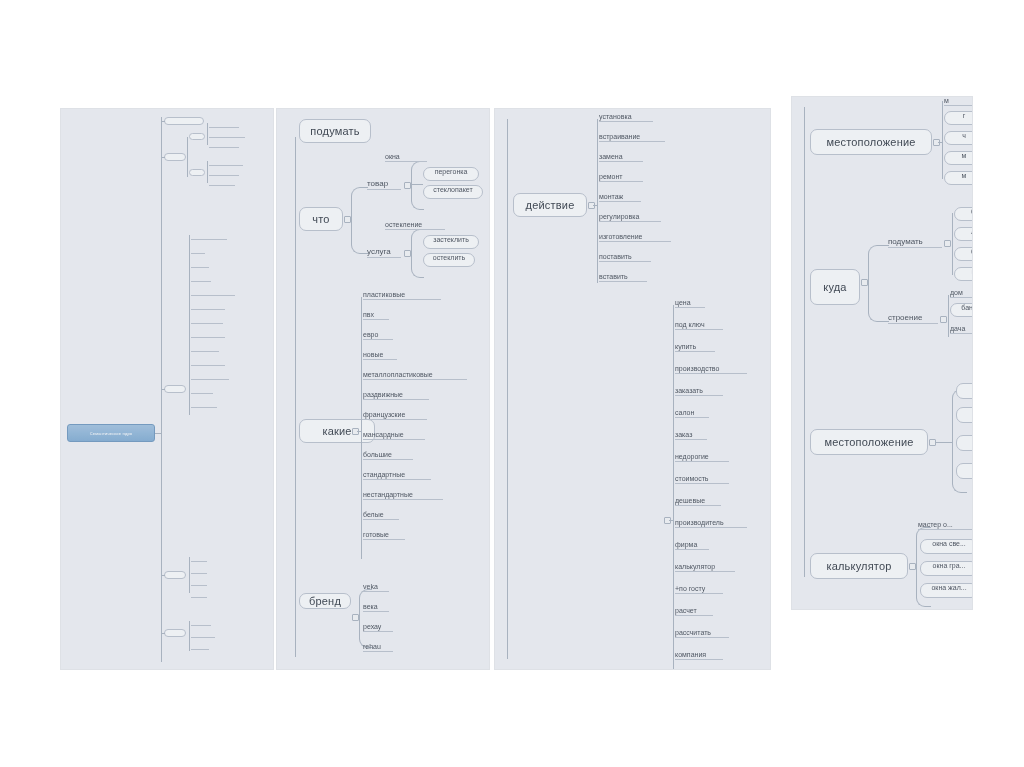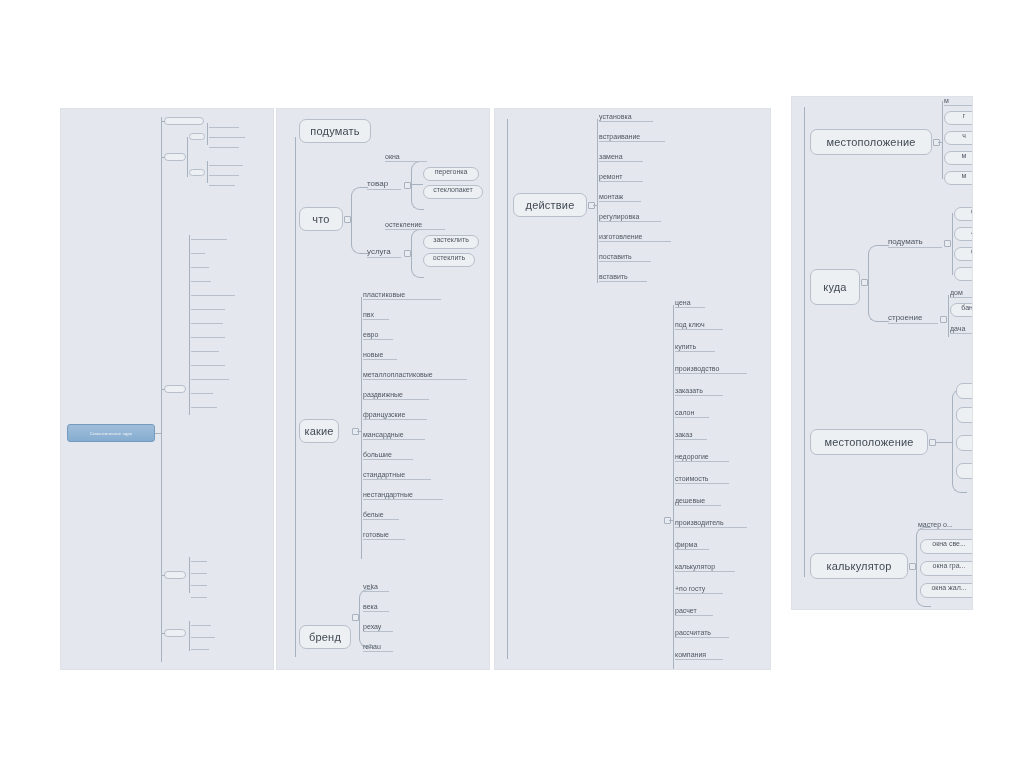--- a/index.html
+++ b/index.html
@@ -181,42 +181,42 @@
     <div class="leaf l3" style="left:108px;top:112px;width:60px;">
       <span>остекление</span>
     </div>
     <div class="leaf l3 boxed" style="left:146px;top:126px;width:56px;height:14px;">
       <span>застеклить</span>
     </div>
     <div class="leaf l3 boxed" style="left:146px;top:144px;width:52px;height:14px;">
       <span>остеклить</span>
     </div>
 
-    <div class="node l1" style="left:22px;top:310px;width:40px;height:24px;text-align:right;">
+    <div class="node l1" style="left:22px;top:310px;width:76px;height:24px;text-align:right;">
       <span>какие</span>
     </div>
     <div class="bullet" style="left:75px;top:319px;"></div>
     <div class="line v" style="left:84px;top:188px;height:262px;"></div>
     <div class="line h" style="left:80px;top:322px;width:5px;"></div>
 
     <div class="leaf l3" style="left:86px;top:182px;width:78px;"><span>пластиковые</span></div>
     <div class="leaf l3" style="left:86px;top:202px;width:26px;"><span>пвх</span></div>
     <div class="leaf l3" style="left:86px;top:222px;width:30px;"><span>евро</span></div>
     <div class="leaf l3" style="left:86px;top:242px;width:34px;"><span>новые</span></div>
     <div class="leaf l3" style="left:86px;top:262px;width:104px;"><span>металлопластиковые</span></div>
     <div class="leaf l3" style="left:86px;top:282px;width:66px;"><span>раздвижные</span></div>
     <div class="leaf l3" style="left:86px;top:302px;width:64px;"><span>французские</span></div>
     <div class="leaf l3" style="left:86px;top:322px;width:62px;"><span>мансардные</span></div>
     <div class="leaf l3" style="left:86px;top:342px;width:50px;"><span>большие</span></div>
     <div class="leaf l3" style="left:86px;top:362px;width:68px;"><span>стандартные</span></div>
     <div class="leaf l3" style="left:86px;top:382px;width:80px;"><span>нестандартные</span></div>
     <div class="leaf l3" style="left:86px;top:402px;width:36px;"><span>белые</span></div>
     <div class="leaf l3" style="left:86px;top:422px;width:42px;"><span>готовые</span></div>
 
-    <div class="node l1" style="left:22px;top:516px;width:52px;height:24px;">
+    <div class="node l1" style="left:22px;top:484px;width:52px;height:16px;">
       <span>бренд</span>
     </div>
     <div class="bullet" style="left:75px;top:505px;"></div>
     <div class="curve tl" style="left:82px;top:480px;width:12px;height:30px;"></div>
     <div class="curve bl" style="left:82px;top:508px;width:12px;height:30px;"></div>
 
     <div class="leaf l3" style="left:86px;top:474px;width:26px;"><span>veka</span></div>
     <div class="leaf l3" style="left:86px;top:494px;width:26px;"><span>века</span></div>
     <div class="leaf l3" style="left:86px;top:514px;width:30px;"><span>рехау</span></div>
     <div class="leaf l3" style="left:86px;top:534px;width:30px;"><span>rehau</span></div>

